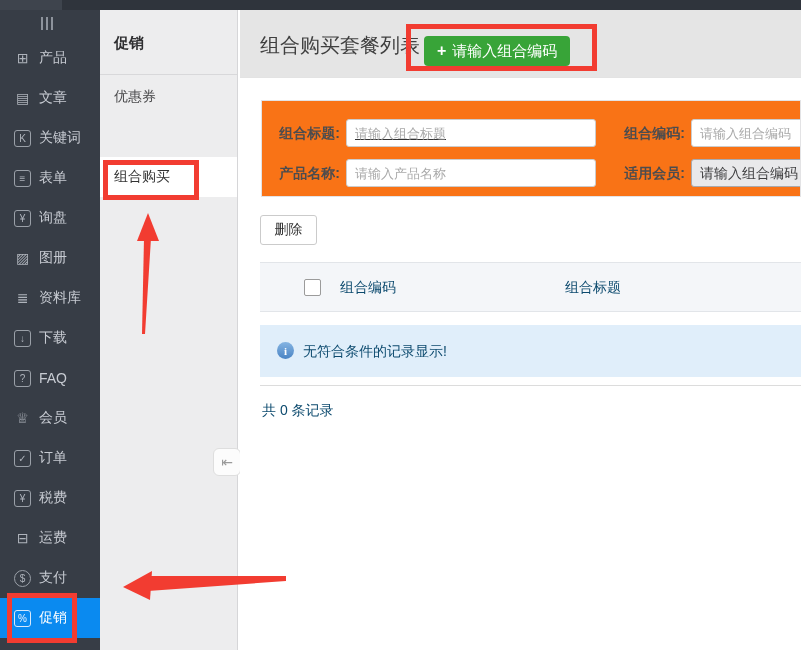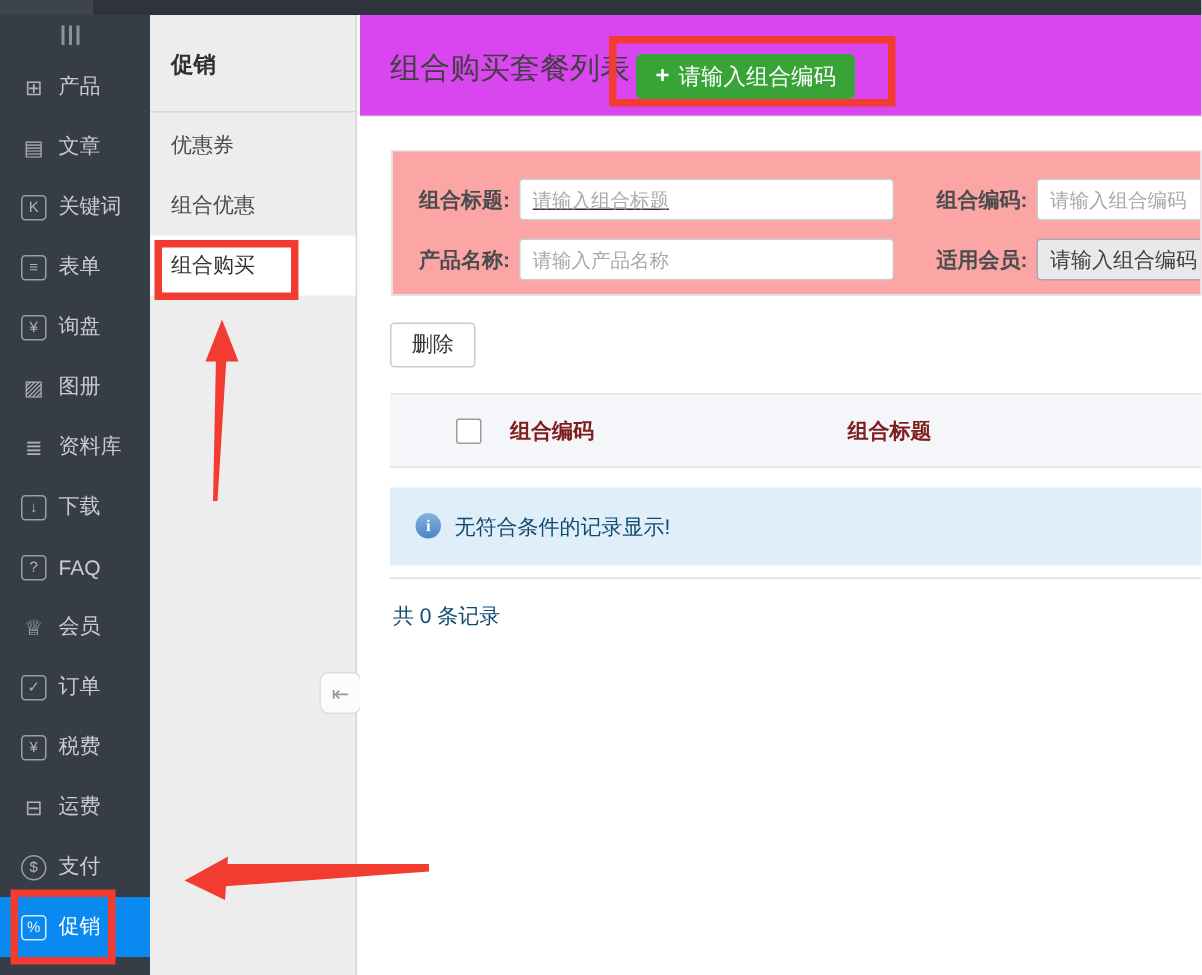--- a/index.html
+++ b/index.html
@@ -31,47 +31,47 @@
            box-sizing:border-box;}
   .submenu-header span{position:absolute;left:14px;top:24px;font-size:15px;font-weight:bold;color:#2f2f31;}
   .subrow{position:absolute;left:0;width:137px;height:40px;display:flex;align-items:center;
           padding-left:14px;box-sizing:border-box;font-size:14px;color:#4a4a4c;cursor:pointer;}
   .subrow.active{background:#ffffff;color:#333;}
   .collapse-btn{position:absolute;left:113px;top:438px;width:28px;height:28px;background:#fcfcfc;
           border:1px solid #dedede;border-radius:6px;box-sizing:border-box;display:flex;align-items:center;
           justify-content:center;color:#9a9a9a;font-size:14px;cursor:pointer;}
   
   .main{position:absolute;left:240px;top:10px;width:561px;height:640px;background:#ffffff;}
-  .main-header{position:absolute;left:0;top:0;right:0;height:68px;background:#d946ef;
+  .main-header{position:absolute;left:0;top:0;right:0;height:68px;background:#e5e5e5;
           border-bottom:1px solid #e3e3e3;box-sizing:border-box;}
   .page-title{position:absolute;left:20px;top:22px;font-size:20px;color:#3f3f3f;}
   .add-btn{position:absolute;left:184px;top:26px;height:30px;padding:0 13px;background:#38a438;
           border:none;border-radius:4px;color:#fff;font-size:15px;display:flex;align-items:center;gap:6px;
           cursor:pointer;font-family:"Liberation Sans",sans-serif;}
   .add-btn .plus{font-weight:bold;font-size:16px;}
   
-  .search-panel{position:absolute;left:21px;top:90px;right:0;height:97px;background:#fca5a5;
+  .search-panel{position:absolute;left:21px;top:90px;right:0;height:97px;background:#f97316;
           border:1px solid #e3e3e5;box-sizing:border-box;overflow:hidden;}
   .f-label{position:absolute;height:28px;line-height:28px;font-size:14px;font-weight:bold;color:#4c4c4e;
           text-align:right;}
   .f-input{position:absolute;width:250px;height:28px;border:1px solid #cccccc;border-radius:3px;
           box-sizing:border-box;padding:0 8px;font-size:13px;color:#333;background:#fff;
           font-family:"Liberation Sans",sans-serif;}
   .f-input::placeholder{color:#a9a9a9;}
   .f-select{position:absolute;width:250px;height:28px;background:#e9e9eb;border:1px solid #a9a9ad;
           border-radius:3px;box-sizing:border-box;line-height:26px;padding-left:8px;font-size:14px;
           color:#3e3e40;cursor:pointer;}
   .delete-btn{position:absolute;left:20px;top:205px;width:57px;height:30px;background:#fff;
           border:1px solid #cbcbcb;border-radius:3px;font-size:14px;color:#333;cursor:pointer;
           font-family:"Liberation Sans",sans-serif;}
   .thead{position:absolute;left:20px;right:0;top:252px;height:50px;background:#f4f6f9;
           border-top:1px solid #e2e5e9;border-bottom:1px solid #e2e5e9;box-sizing:border-box;}
   .thead .cb{position:absolute;left:44px;top:16px;width:15px;height:15px;background:#fff;
           border:1px solid #9b9b9b;border-radius:2px;cursor:pointer;}
-  .thead .col{position:absolute;top:0;height:48px;line-height:48px;font-size:14px;font-weight:bold;color:#7f1d1d;}
+  .thead .col{position:absolute;top:0;height:48px;line-height:48px;font-size:14px;font-weight:normal;color:#0c4a6e;}
   .thead .col1{left:80px;} .thead .col2{left:305px;}
   .infobar{position:absolute;left:20px;right:0;top:315px;height:52px;background:#e0eefa;}
   .info-ico{position:absolute;left:17px;top:17px;width:17px;height:17px;border-radius:50%;
           background:linear-gradient(#85b4e2,#4a84c4);color:#fff;font-size:11px;font-weight:bold;
           font-family:"Liberation Serif",serif;display:flex;align-items:center;justify-content:center;}
   .info-text{position:absolute;left:43px;top:0;height:52px;line-height:52px;font-size:14px;color:#0c4a6e;}
   .hr{position:absolute;left:20px;right:0;top:375px;height:1px;background:#dcdcdc;}
   .rec-count{position:absolute;left:22px;top:392px;font-size:14px;color:#0c4a6e;}
   
   .anno-box{position:absolute;border:5px solid #f23c31;box-sizing:border-box;z-index:60;pointer-events:none;}
@@ -154,23 +154,20 @@
     <span>促销</span>
   </div>
 </nav>
 
 <nav class="submenu">
   <div class="submenu-header">
     <span>促销</span>
   </div>
   <div class="subrow" style="top:67px">
     <span>优惠券</span>
-  </div>
-  <div class="subrow" style="top:107px">
-    <span>组合优惠</span>
   </div>
   <div class="subrow active" style="top:147px">
     <span>组合购买</span>
   </div>
   <div class="collapse-btn">
     <span>⇤</span>
   </div>
 </nav>
 
 <main class="main">

